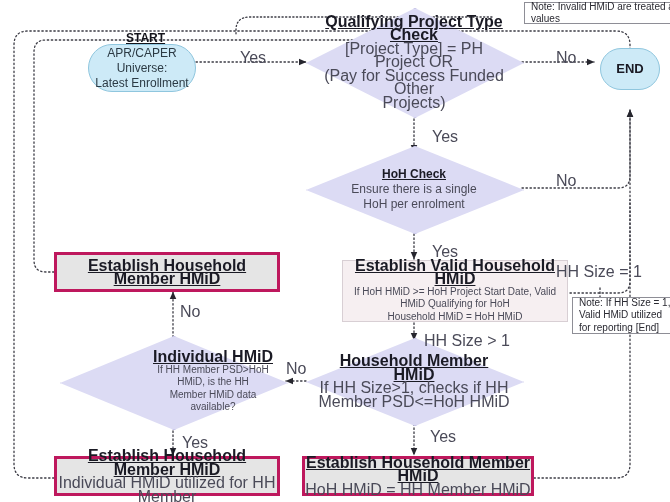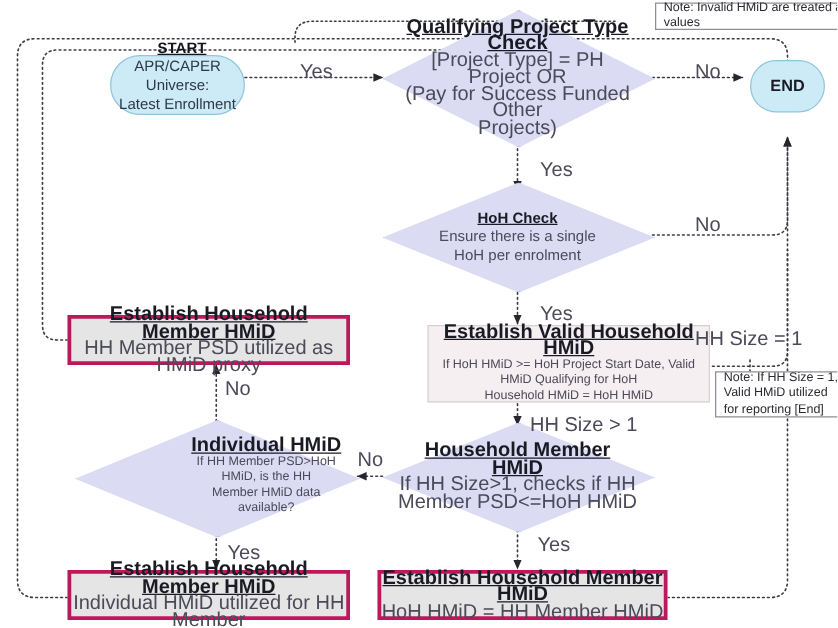--- a/index.html
+++ b/index.html
@@ -129,21 +129,20 @@
 
   <div class="node proc-pink f10" style="left:302px;top:260px;width:226px;height:62px;">
     <div class="title f11">Establish Valid Household HMiD</div>
     <div class="sub">If HoH HMiD &gt;= HoH Project Start Date, Valid</div>
     <div class="sub">HMiD Qualifying for HoH</div>
     <div class="sub">Household HMiD = HoH HMiD</div>
   </div>
 
   <div class="node proc f11" style="left:54px;top:252px;width:226px;height:40px;">
     <div class="title">Establish Household Member HMiD</div>
-    <div class="sub">HH Member PSD utilized as HMiD proxy</div>
   </div>
 
   <div class="dmw" style="left:60px;top:336px;width:226px;height:92px;">
     <div class="shape"></div>
     <div class="txt f10">
       <div class="title f11">Individual HMiD</div>
       <div class="sub">If HH Member PSD&gt;HoH</div>
       <div class="sub">HMiD,  is the HH</div>
       <div class="sub">Member HMiD data</div>
       <div class="sub">available?</div>

